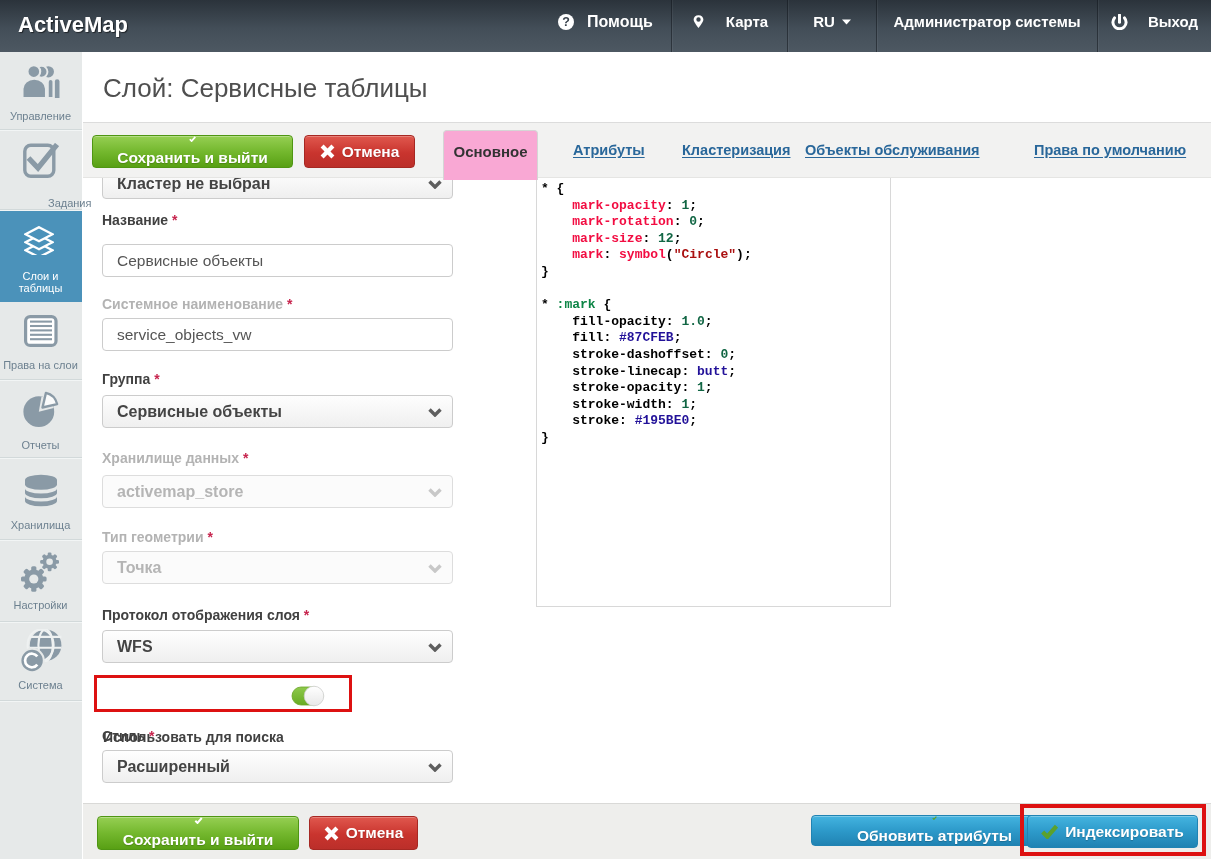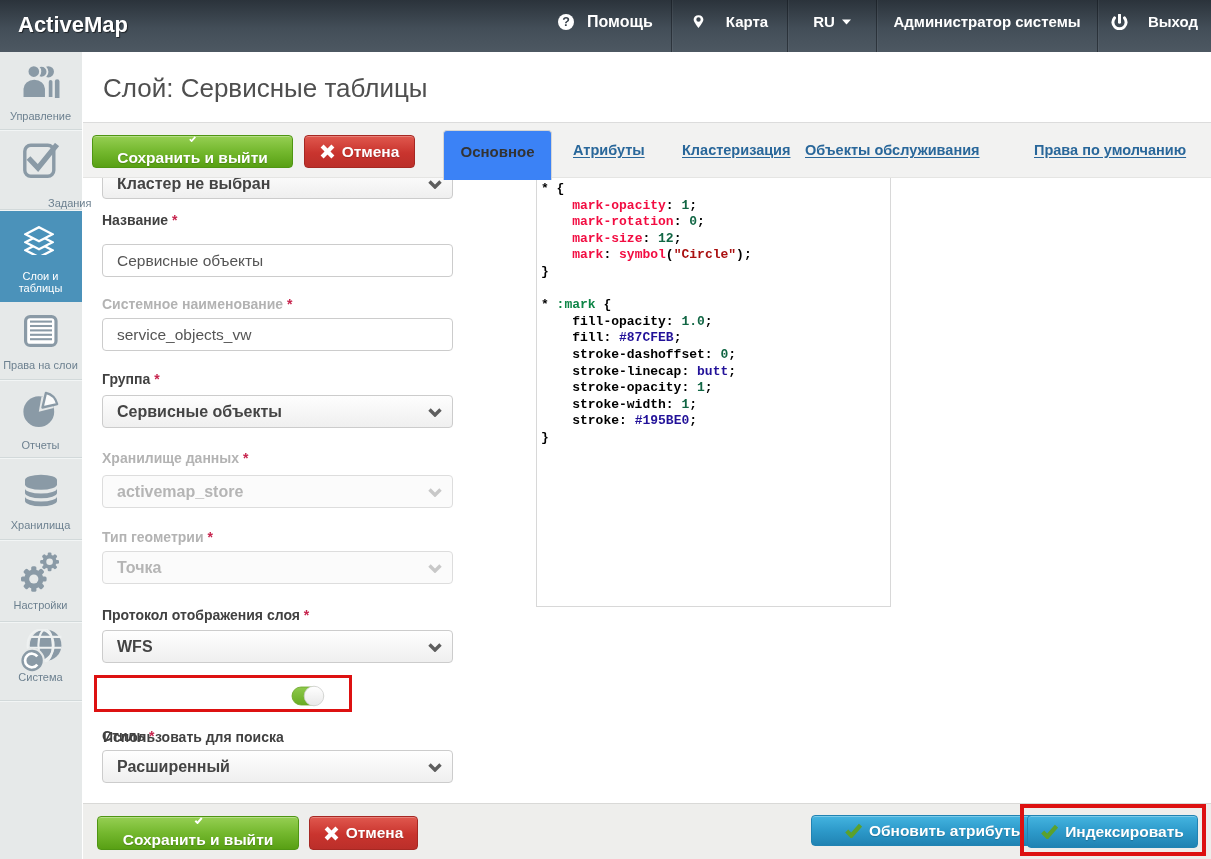--- a/index.html
+++ b/index.html
@@ -21,21 +21,21 @@
 #titlebar{left:82px;top:52px;width:1129px;height:70px;background:#fff;}
 #title{left:103px;top:73px;font-size:26px;color:#4f4f4f;z-index:2;}
 #band{left:83px;top:122px;width:1128px;height:56px;background:#f2f2f1;border-top:1px solid #dcdcdc;border-bottom:1px solid #e5e5e3;z-index:5;}
 #bottombar{left:83px;top:803px;width:1128px;height:56px;background:#eeeeec;border-top:1px solid #d9d9d7;z-index:5;}
 
 .btn{display:flex;align-items:center;justify-content:center;gap:7px;color:#fff;font-weight:bold;font-size:15.5px;border-radius:4px;text-shadow:0 1px 1px rgba(0,0,0,0.2);}
 .btn-green{background:linear-gradient(180deg,#96cf53 0%,#74b82e 50%,#58a014 100%);border:1px solid #4f9613;box-shadow:inset 0 1px 0 rgba(255,255,255,.3);flex-direction:column;}
 .btn-red{background:linear-gradient(180deg,#e0584e 0%,#c9342e 55%,#bb2f2a 100%);border:1px solid #a62823;box-shadow:inset 0 1px 0 rgba(255,255,255,.25);}
 .btn-blue{background:linear-gradient(180deg,#44b4e0 0%,#2d9aca 50%,#2083b3 100%);border:1px solid #2083b3;box-shadow:inset 0 1px 0 rgba(255,255,255,.3);}
 
-#tab{left:443px;top:130px;width:109px;height:50px;background:#3b82f6;border:1px solid #d5d5d5;border-bottom:none;border-radius:4px 4px 0 0;z-index:6;display:flex;align-items:center;justify-content:center;padding-bottom:9px;font-size:15px;font-weight:bold;color:#333;}
+#tab{left:443px;top:130px;width:95px;height:50px;background:#f9a8d4;border:1px solid #d5d5d5;border-bottom:none;border-radius:4px 4px 0 0;z-index:6;display:flex;align-items:center;justify-content:center;padding-bottom:9px;font-size:15px;font-weight:bold;color:#333;}
 .tablink{top:142px;font-size:14.5px;font-weight:bold;color:#29679a;text-decoration:underline;text-underline-offset:2px;z-index:6;}
 
 .flabel{left:102px;font-size:14px;font-weight:bold;color:#414141;}
 .flabel.dis{color:#b3b3b3;}
 .flabel .req{color:#c7254e;font-weight:bold;}
 .finput{left:102px;width:351px;height:33px;background:#fff;border:1px solid #ccc;border-radius:4px;font-size:15.5px;color:#555;display:flex;align-items:center;padding-left:14px;}
 .fselect{left:102px;width:351px;height:33px;background:linear-gradient(180deg,#fefefe,#efefef);border:1px solid #ccc;border-radius:4px;font-size:16px;font-weight:bold;color:#444;display:flex;align-items:center;padding-left:14px;}
 .fselect.dis{background:#fbfbfb;border-color:#ddd;color:#b5b5b5;}
 .fselect svg{position:absolute;right:10px;top:50%;margin-top:-4px;}
 .redbox{border:3px solid #dd1111;z-index:7;}
@@ -195,21 +195,21 @@
     <circle cx="25.6" cy="16.2" r="15.8" fill="#8a9aa6"></circle>
     <g fill="none" stroke="#eef1f1" stroke-width="2.1">
       <ellipse cx="25.6" cy="16.2" rx="7.2" ry="15.8"></ellipse>
       <ellipse cx="20.6" cy="16.2" rx="13" ry="15.6"></ellipse>
       <path d="M9.8 7.9 h31.6 M9.8 18.8 h31.6"></path>
     </g>
     <circle cx="12.1" cy="31.5" r="11.7" fill="#8a9aa6" stroke="#e6e9e9" stroke-width="2"></circle>
     <path d="M17.3 27.4 A6.8 6.8 0 1 0 17.3 35.6" fill="none" stroke="#fff" stroke-width="2.7"></path>
   </svg>
     </span>
-  <span class="slabel" style="top:48px;">Система</span>
+  <span class="slabel" style="top:56px;">Система</span>
 </div>
 
 <div class="abs" id="titlebar"></div>
 <div class="abs" id="title">Слой: Сервисные таблицы</div>
 <div class="abs" id="band"></div>
 <div class="abs btn btn-green" style="left:92px;top:135px;width:201px;height:33px;z-index:6;">
   <svg width="17" height="15" viewBox="0 0 17 15">
       <path d="M1.7 8.1 L6.3 12.7 L15.5 2.1" stroke="#fff" stroke-width="4.3" fill="none" stroke-linecap="butt" stroke-linejoin="miter"></path>
     </svg>
   <span>Сохранить и выйти</span>
@@ -309,21 +309,21 @@
       <path d="M1.7 8.1 L6.3 12.7 L15.5 2.1" stroke="#fff" stroke-width="4.3" fill="none" stroke-linecap="butt" stroke-linejoin="miter"></path>
     </svg>
   <span>Сохранить и выйти</span>
 </div>
 <div class="abs btn btn-red" style="left:309px;top:816px;width:109px;height:34px;z-index:6;">
   <svg width="15" height="15" viewBox="0 0 15 15">
       <path d="M2.1 2.1 L12.9 12.9 M12.9 2.1 L2.1 12.9" stroke="#fff" stroke-width="4.2" fill="none" stroke-linecap="butt"></path>
     </svg>
   <span>Отмена</span>
 </div>
-<div class="abs btn btn-blue" style="left:811px;top:815px;width:247px;height:31px;z-index:6;">
+<div class="abs btn btn-blue" style="left:811px;top:815px;width:247px;height:31px;z-index:6;flex-direction:column;">
   <svg width="17" height="15" viewBox="0 0 17 15">
       <path d="M1.7 8.1 L6.3 12.7 L15.5 2.1" stroke="#5ba12c" stroke-width="4.3" fill="none" stroke-linecap="butt" stroke-linejoin="miter"></path>
     </svg>
   <span>Обновить атрибуты</span>
 </div>
 <div class="abs btn btn-blue" style="left:1027px;top:815px;width:171px;height:33px;z-index:6;">
   <svg width="17" height="15" viewBox="0 0 17 15">
       <path d="M1.7 8.1 L6.3 12.7 L15.5 2.1" stroke="#5ba12c" stroke-width="4.3" fill="none" stroke-linecap="butt" stroke-linejoin="miter"></path>
     </svg>
   <span>Индексировать</span>

